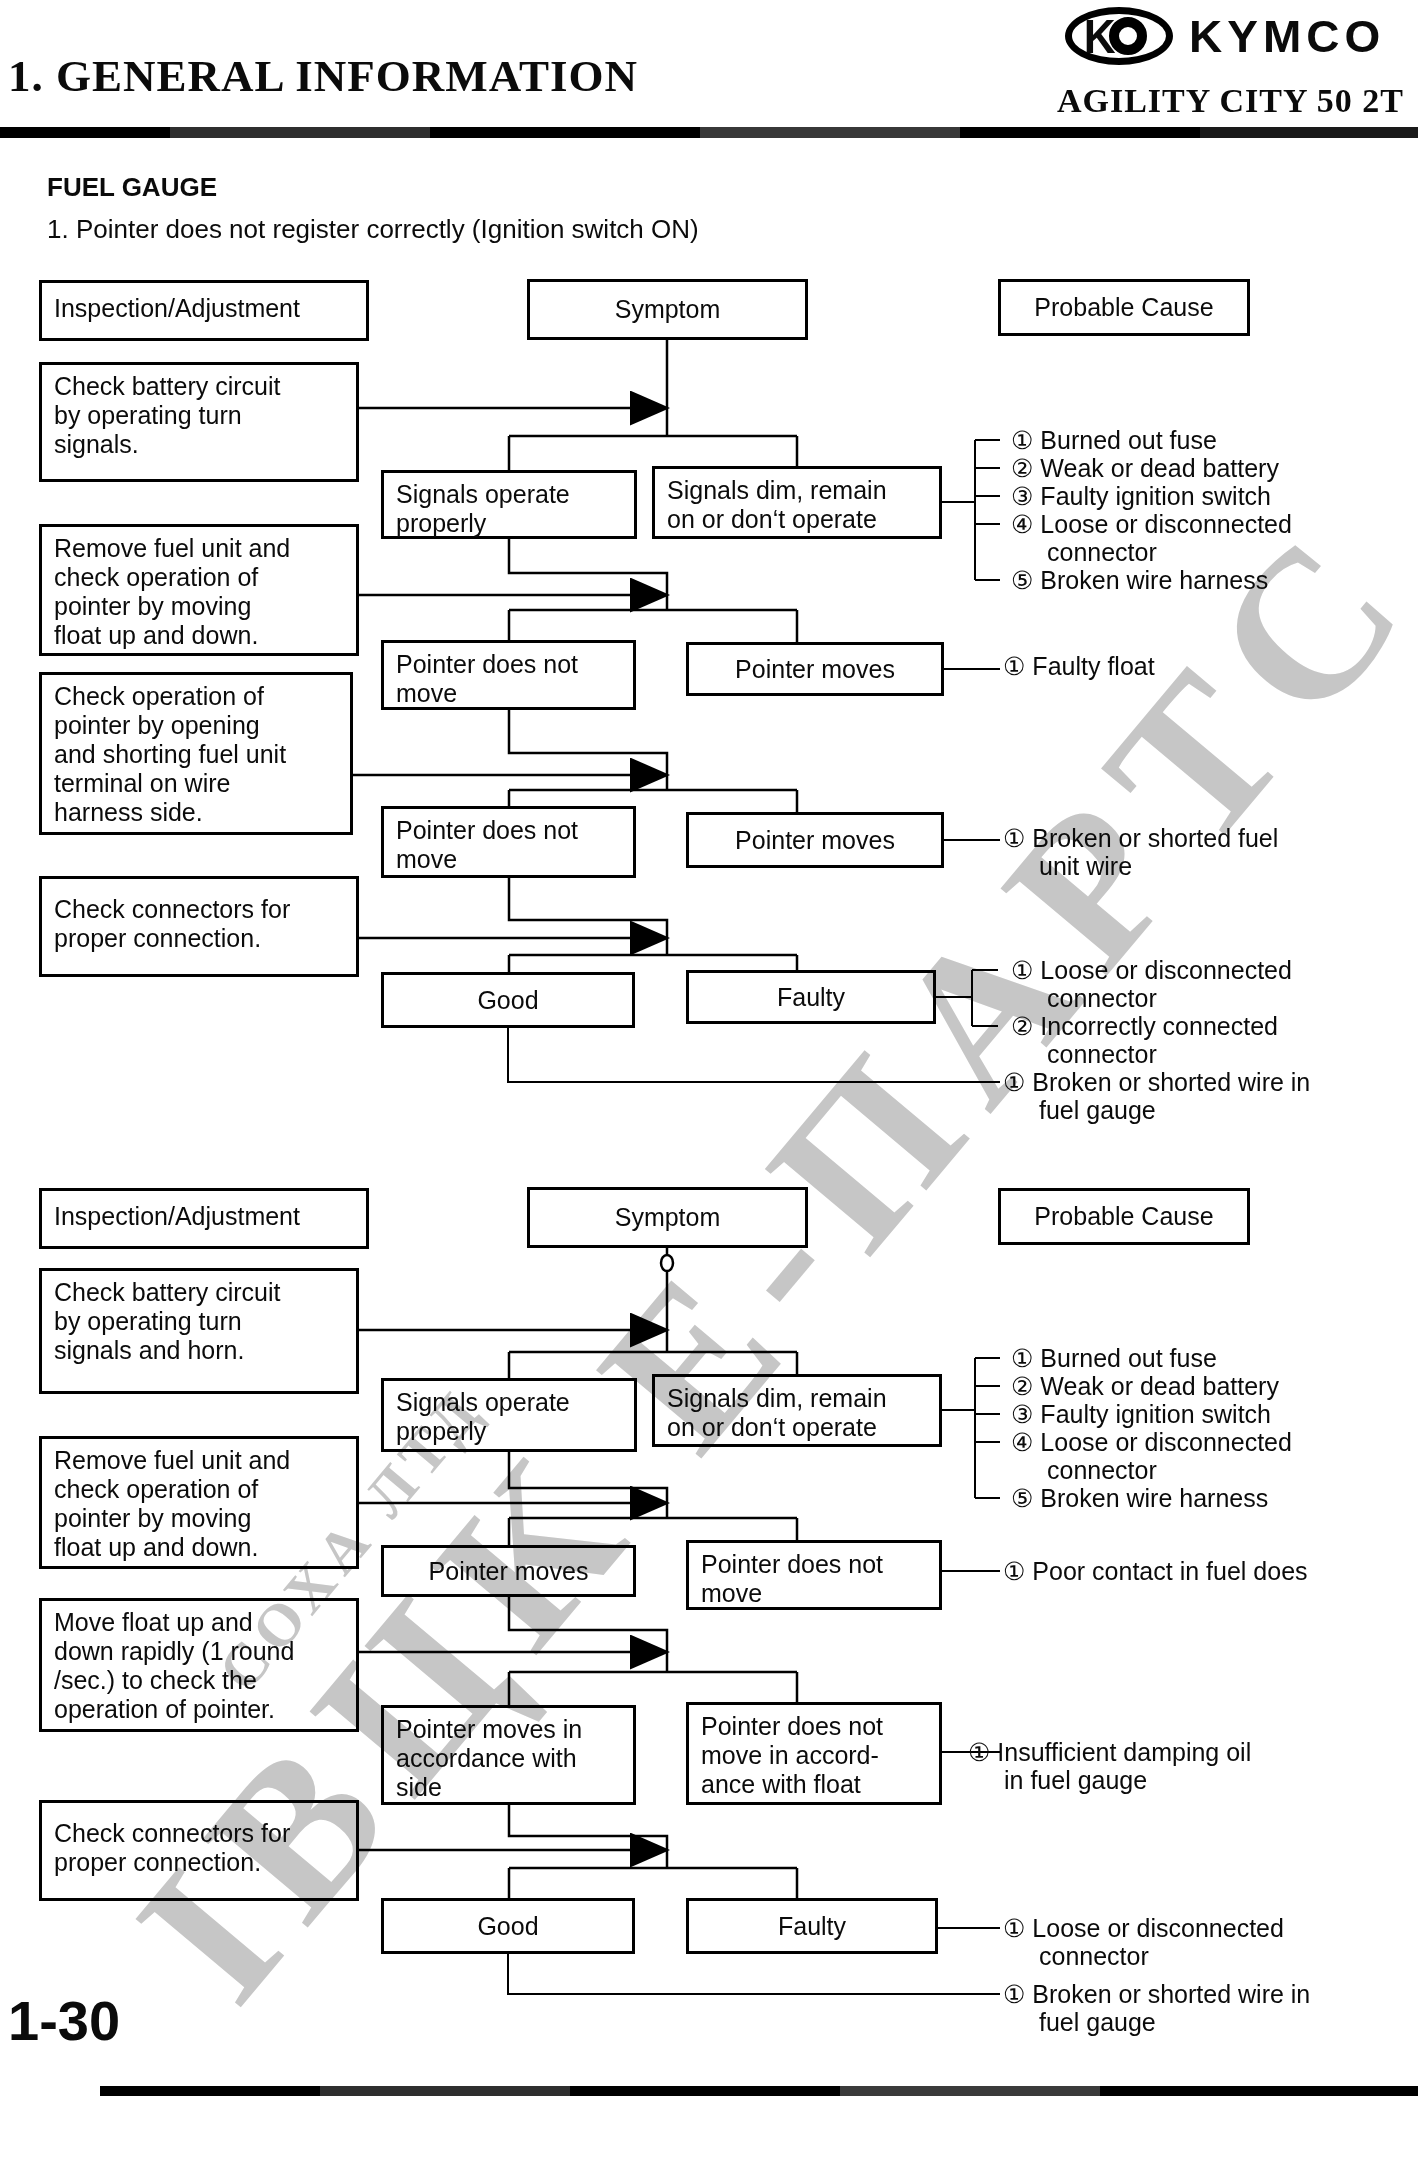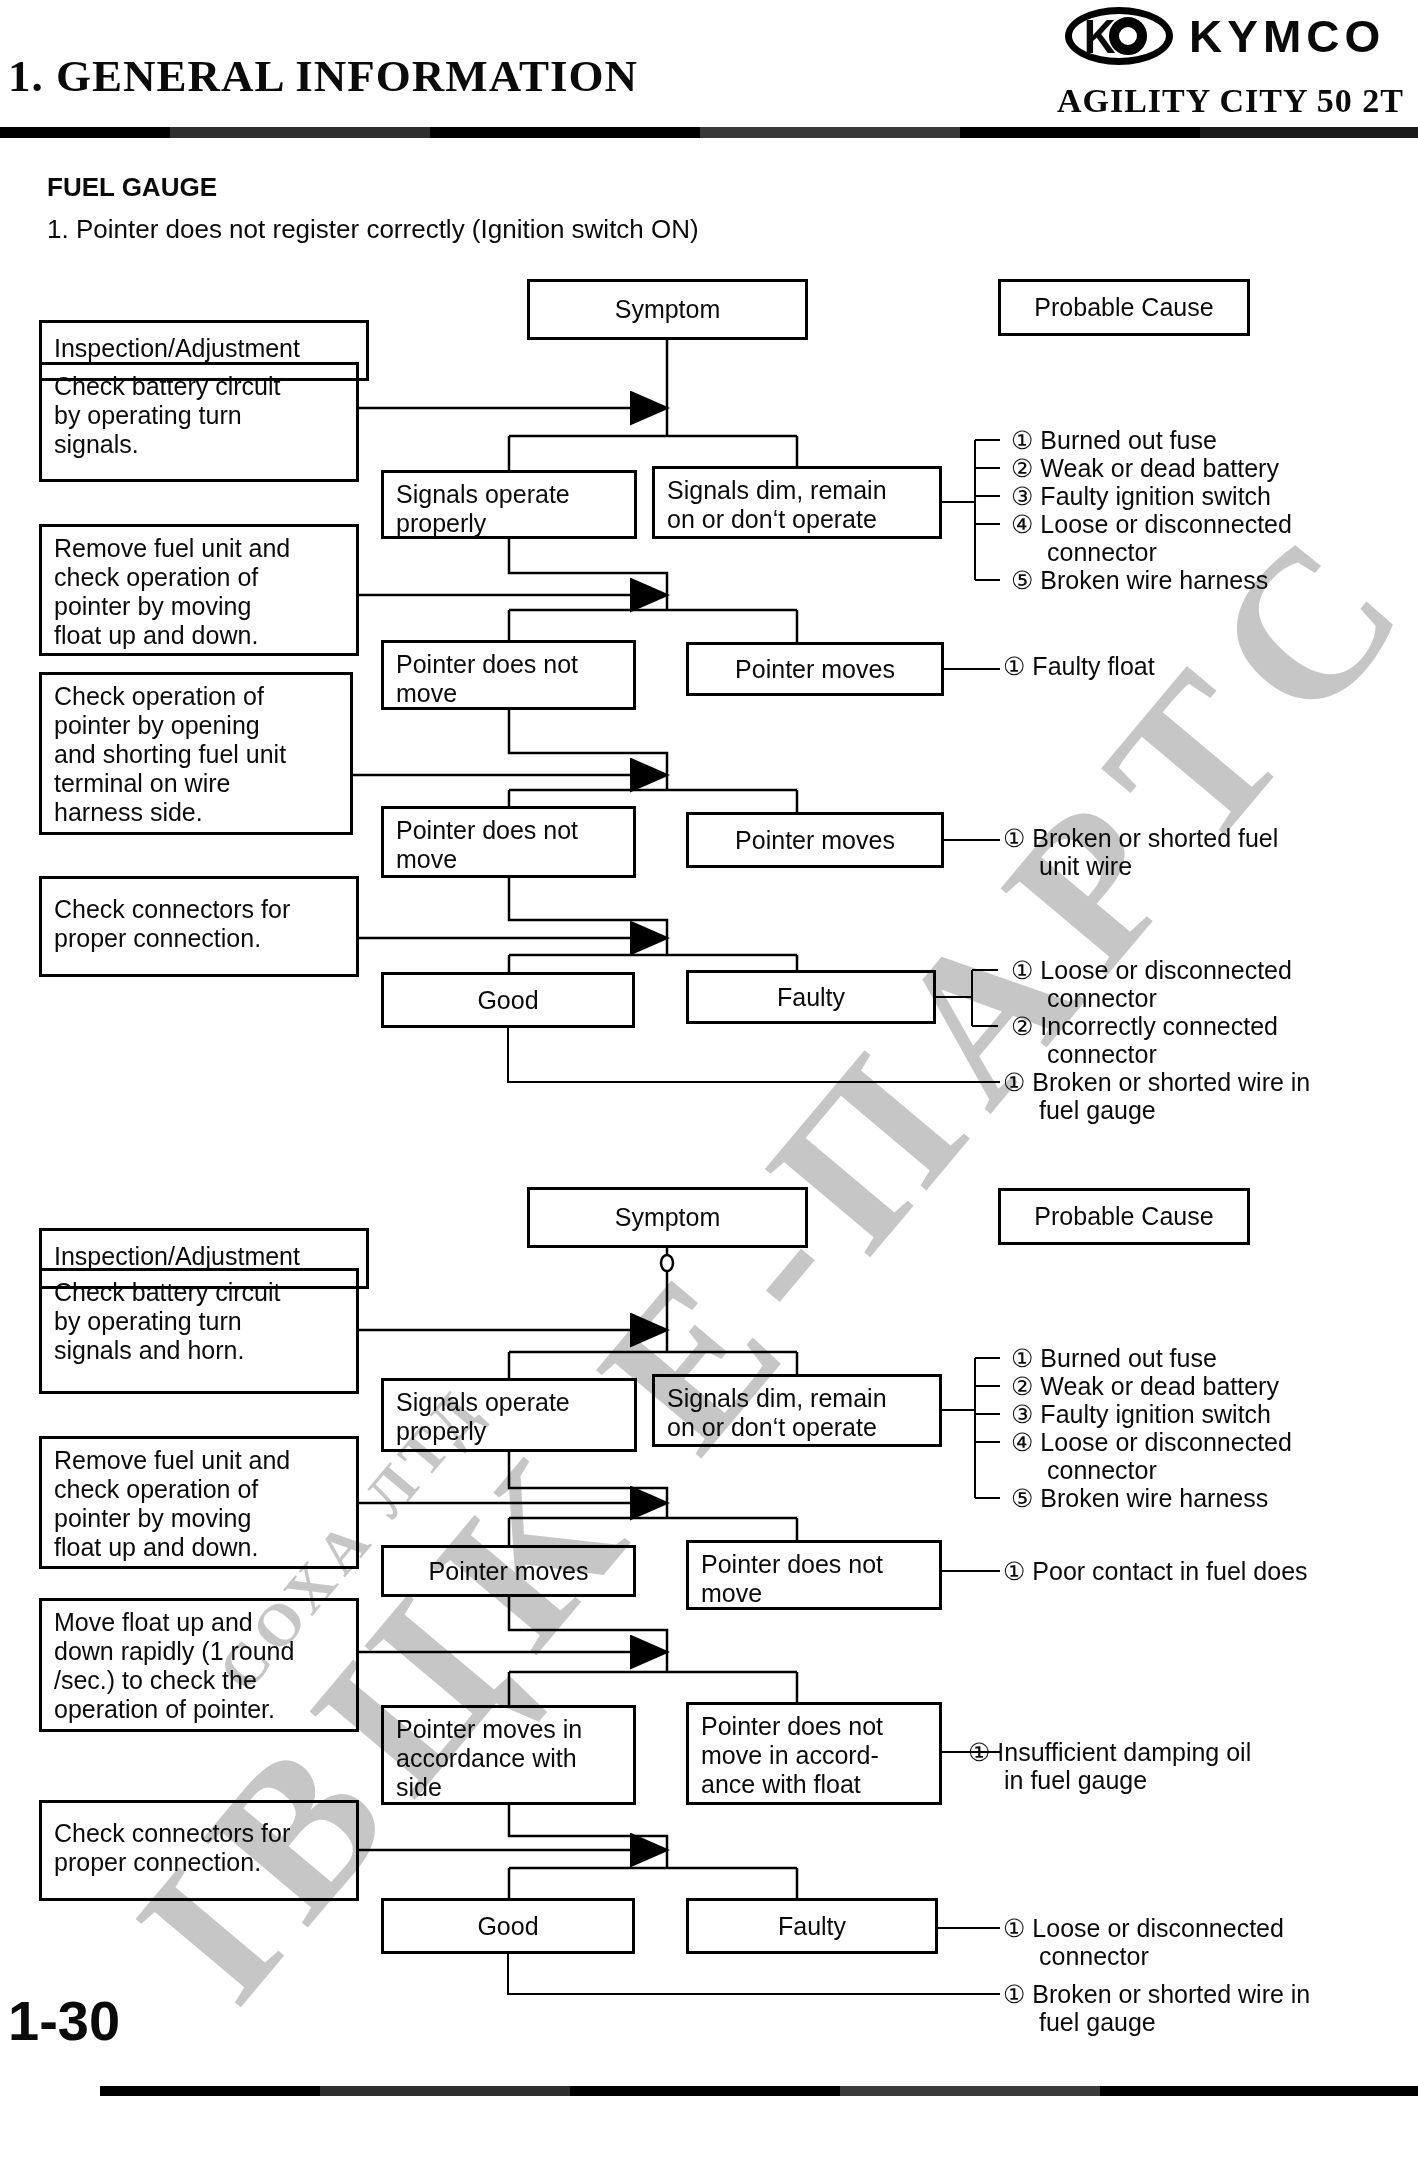--- a/index.html
+++ b/index.html
@@ -28,21 +28,21 @@
   .logo-word{position:absolute;left:124px;top:3px;font-size:46px;font-weight:900;
              letter-spacing:5px;font-family:"Liberation Sans",sans-serif;transform:scaleY(.95);}
   
   .h2{position:absolute;left:47px;font-size:26px;font-weight:bold;z-index:3;}
   .h3{position:absolute;left:47px;font-size:26px;z-index:3;}
   
   .bx{position:absolute;border:3px solid #000;box-sizing:border-box;font-size:25px;
       line-height:29px;padding:7px 12px;white-space:pre-line;z-index:3;background:transparent;}
   .bx.c{display:flex;align-items:center;justify-content:center;text-align:center;padding:0;
         white-space:pre-line;}
-  .bx.vc{display:flex;align-items:center;padding-top:0;padding-bottom:4px;margin-top:40px;}
+  .bx.vc{display:flex;align-items:center;padding-top:0;padding-bottom:4px;}
   
   .cause{position:absolute;width:340px;font-size:25px;line-height:28px;padding-left:36px;
          text-indent:-36px;white-space:pre-line;z-index:3;}
   .cgroup{position:absolute;width:344px;z-index:3;}
   .cgroup .ci{font-size:25px;line-height:28px;padding-left:36px;text-indent:-36px;
               white-space:pre-line;margin-left:8px;}
   
   .wires{position:absolute;left:0;top:0;z-index:2;}
   
   .pgnum{position:absolute;left:8px;top:1988px;font-family:Liberation Sans, sans-serif;

